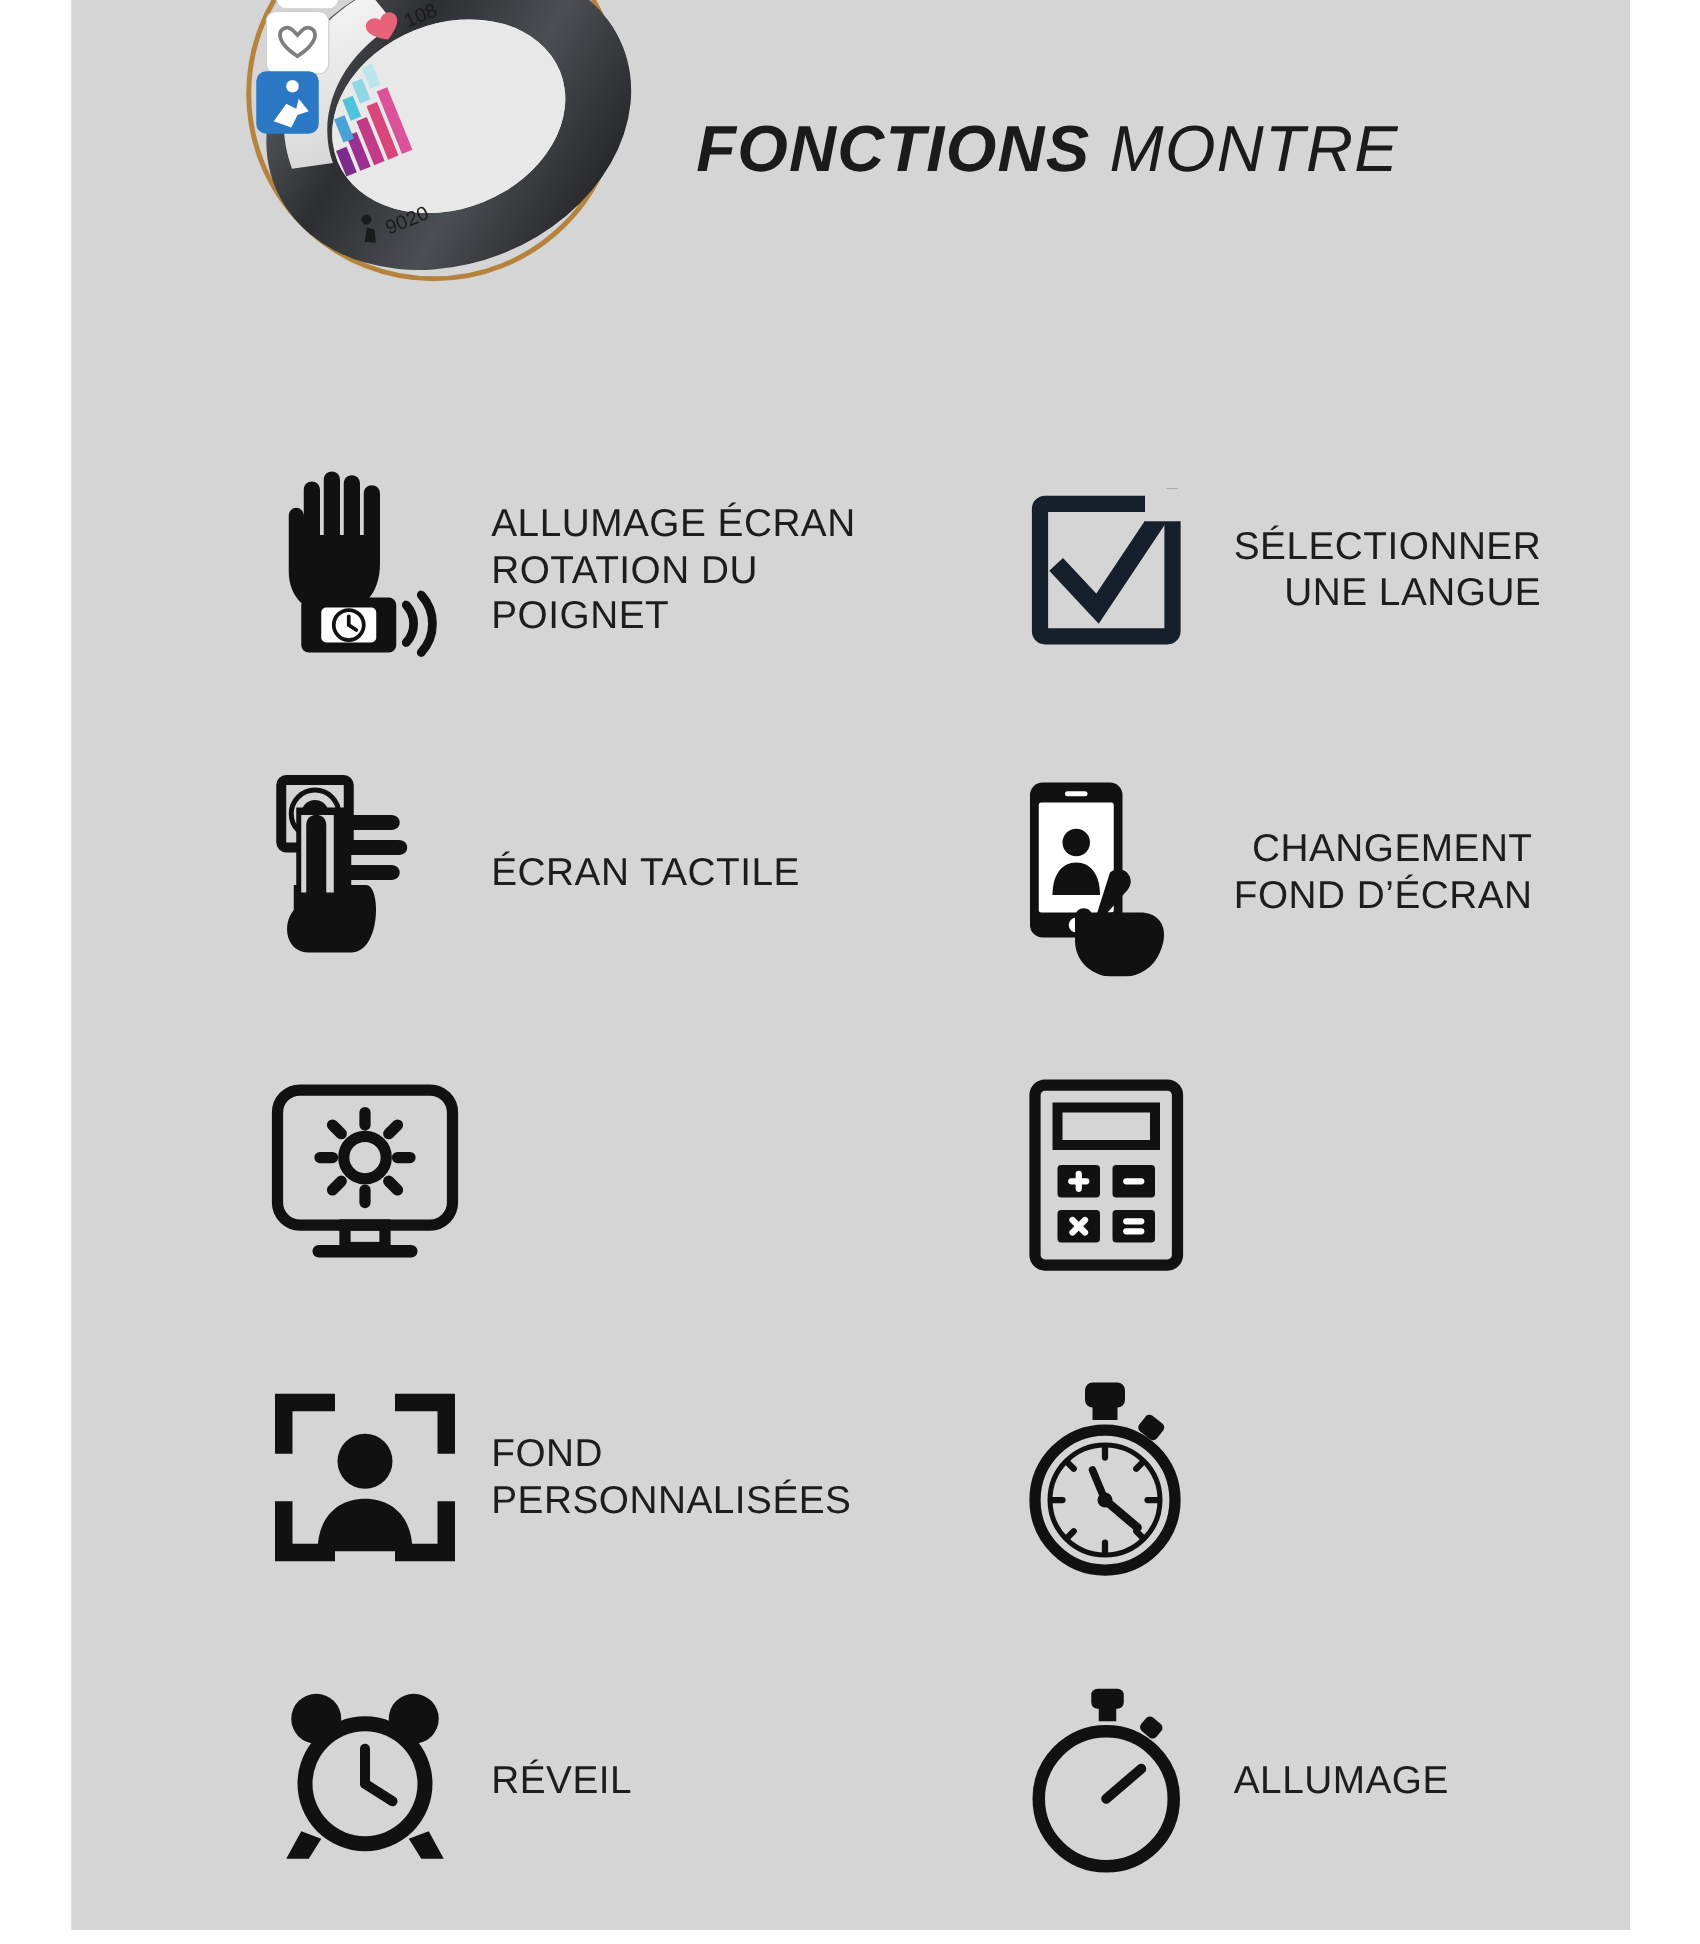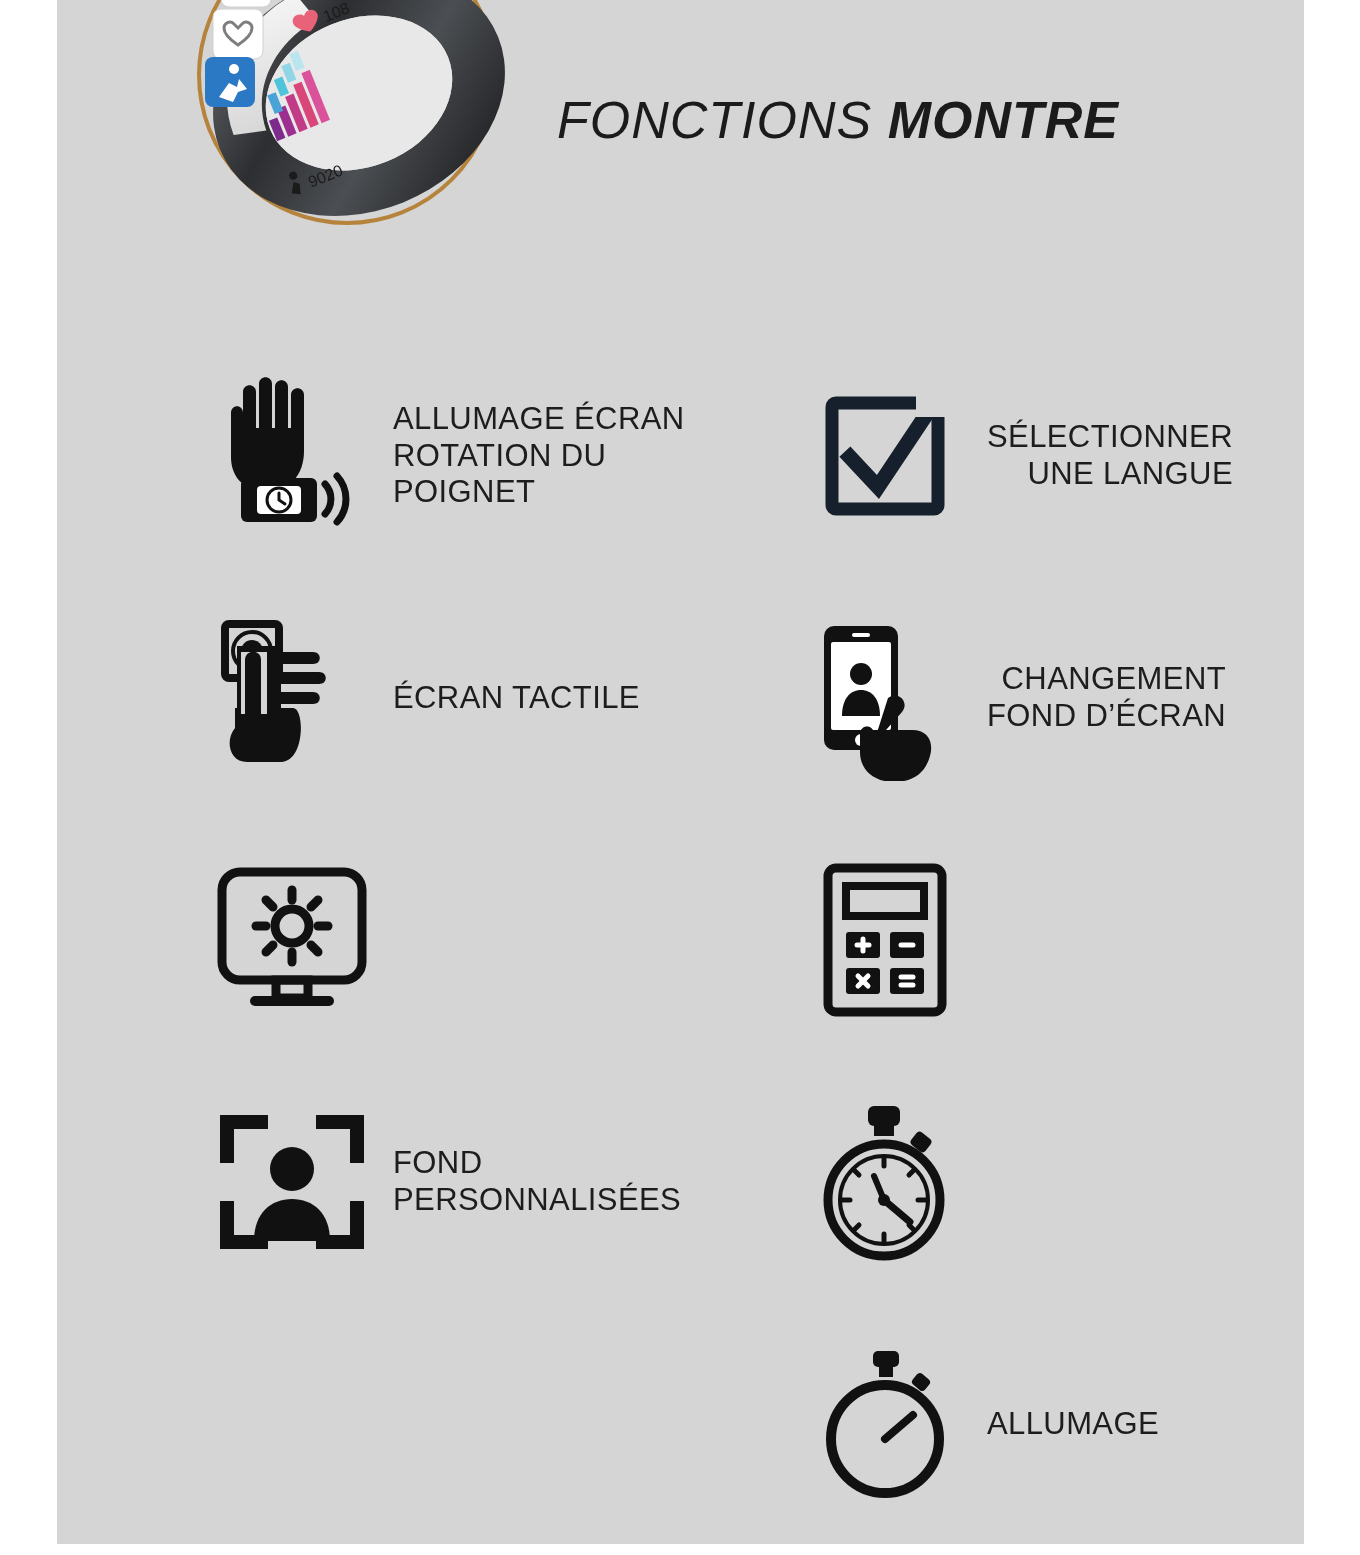--- a/index.html
+++ b/index.html
@@ -48,24 +48,24 @@
     left: 500px;
     top: 90px;
     width: 700px;
     font-size: 52px;
     letter-spacing: 1px;
     color: #1b1b1b;
     font-style: italic;
     white-space: nowrap;
   }
   #header-title .light {
+    font-weight: 700;
+  }
+  #header-title .bold {
     font-weight: 400;
-  }
-  #header-title .bold {
-    font-weight: 700;
   }
 
   
   #features {
     position: absolute;
     left: 57px;
     top: 356px;
     width: 1247px;
     height: 1180px;
   }
@@ -361,20 +361,39 @@
             <line x1="47" y1="125" x2="42" y2="130"></line>
           </g>
 
           <line x1="72" y1="100" x2="98" y2="122" stroke="#111111" stroke-width="7" stroke-linecap="round"></line>
           <line x1="72" y1="100" x2="62" y2="76" stroke="#111111" stroke-width="6" stroke-linecap="round"></line>
           <circle cx="72" cy="100" r="6" fill="#111111"></circle>
         </svg>
       </div>
     </div>
 
+    <div class="feature col-left row-4">
+      <div class="icon-wrap">
+        <svg width="150" height="150" viewBox="0 0 150 150">
+
+          <circle cx="36" cy="26" r="20" fill="#111111"></circle>
+          <circle cx="114" cy="26" r="20" fill="#111111"></circle>
+
+          <circle cx="75" cy="78" r="54" fill="#111111"></circle>
+          <circle cx="75" cy="78" r="42" fill="#d5d5d5"></circle>
+
+          <line x1="75" y1="78" x2="75" y2="50" stroke="#111111" stroke-width="8" stroke-linecap="round"></line>
+          <line x1="75" y1="78" x2="97" y2="92" stroke="#111111" stroke-width="8" stroke-linecap="round"></line>
+
+          <path d="M24 116 l-12 22 18 0 10-16 z" fill="#111111"></path>
+          <path d="M126 116 l12 22 -18 0 -10-16 z" fill="#111111"></path>
+        </svg>
+      </div>
+      <div class="label">RÉVEIL</div>
+    </div>
 
     <div class="feature col-right row-4">
       <div class="icon-wrap">
         <svg width="140" height="155" viewBox="0 0 140 155">
           <rect x="58" y="4" width="26" height="16" rx="5" fill="#111111"></rect>
           <rect x="64" y="18" width="14" height="12" fill="#111111"></rect>
           <rect x="98" y="28" width="16" height="14" rx="4" transform="rotate(40 106 35)" fill="#111111"></rect>
           <circle cx="70" cy="92" r="54" fill="none" stroke="#111111" stroke-width="10"></circle>
           <line x1="70" y1="92" x2="98" y2="68" stroke="#111111" stroke-width="8" stroke-linecap="round"></line>
         </svg>

